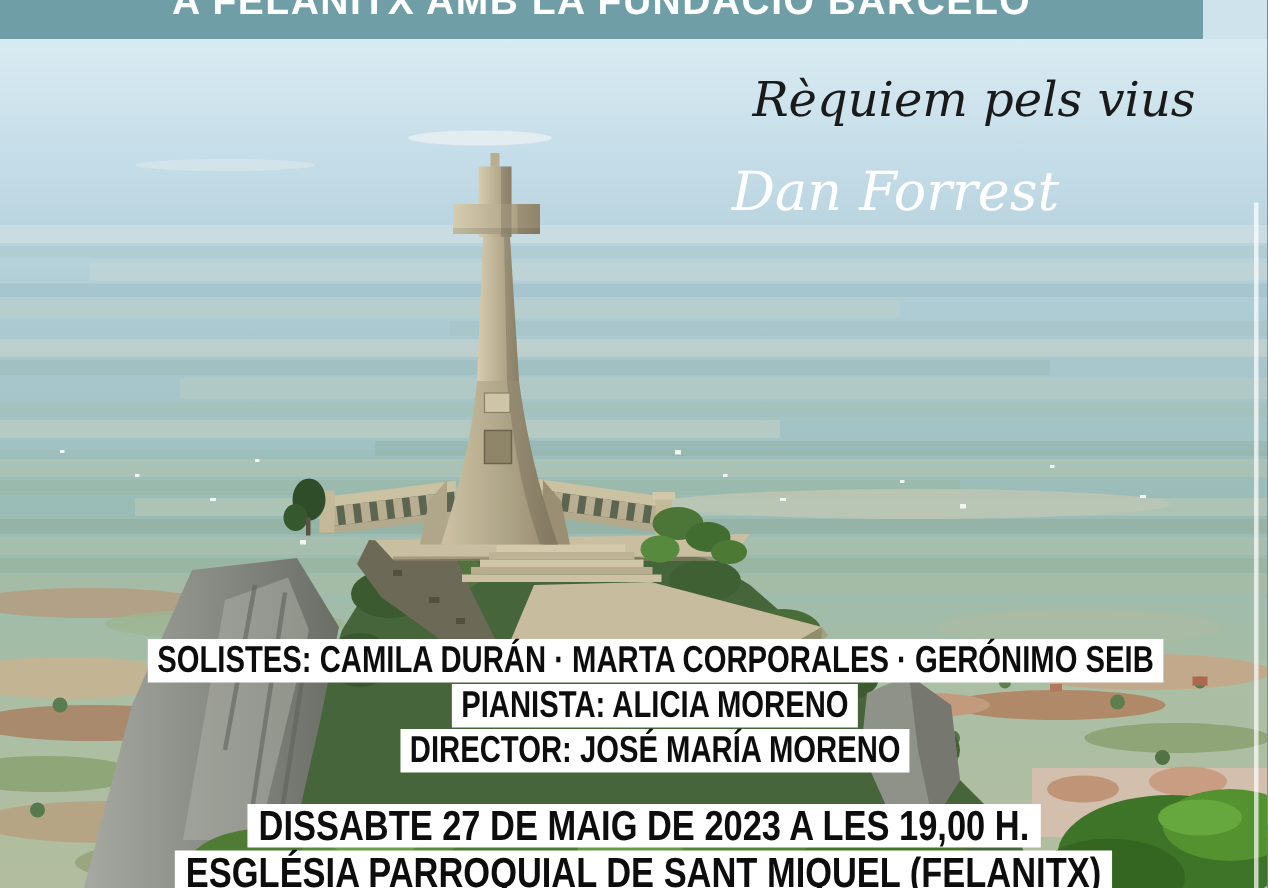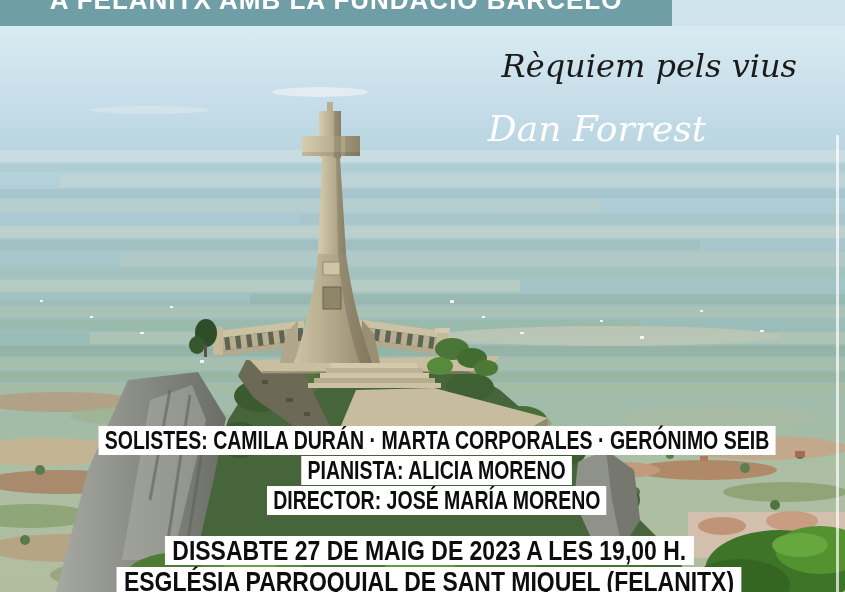--- a/index.html
+++ b/index.html
@@ -1,21 +1,21 @@
 <!DOCTYPE html>
 <html><head>
 <meta charset="utf-8">
 <style>
   html,body{margin:0;padding:0;background:#3a3f42;}
   .poster{
     position:relative;width:845px;height:592px;overflow:hidden;
     background:#cfe3ec;font-family:"Liberation Sans",sans-serif;
   }
   
-  .banner{position:absolute;top:0;left:0;width:672px;height:26px;
+  .banner{position:absolute;top:0;left:0;width:802px;height:26px;
     background:#6f9ea6;overflow:hidden;z-index:3;}
   .banner span{position:absolute;left:50%;bottom:13px;transform:translateX(-50%);
     white-space:nowrap;color:#ffffff;font-weight:bold;font-size:26px;
     line-height:26px;letter-spacing:1px;}
   .scene{position:absolute;top:0;left:0;z-index:1;}
   
   .title-block{position:absolute;top:49px;right:48px;width:400px;z-index:2;text-align:right;}
   .work-title{font-family:"DejaVu Serif",serif;font-style:italic;font-size:32px;
     line-height:1.08;color:#1a1a1a;white-space:nowrap;}
   .composer{font-family:"DejaVu Serif",serif;font-style:italic;font-size:36px;

